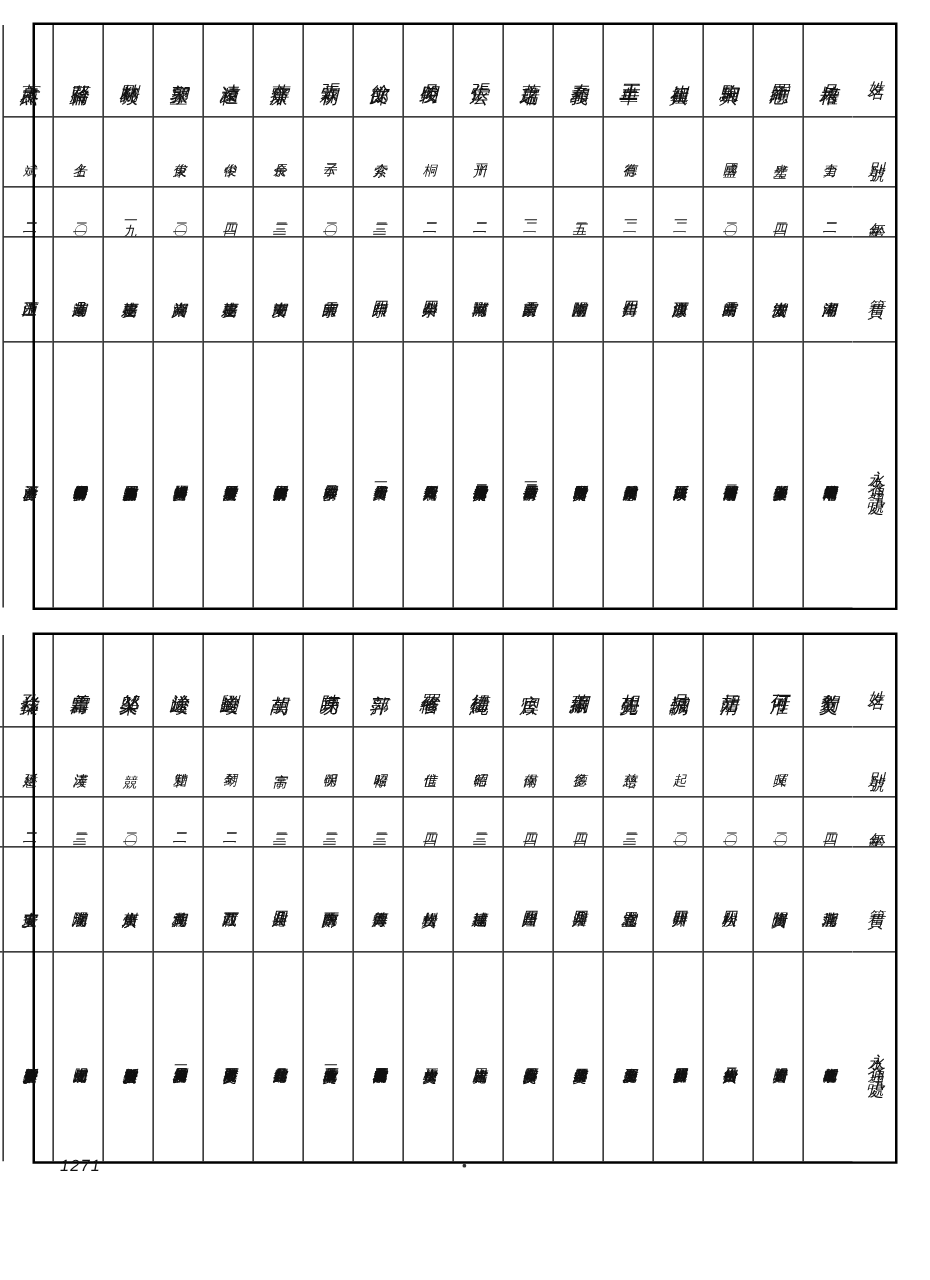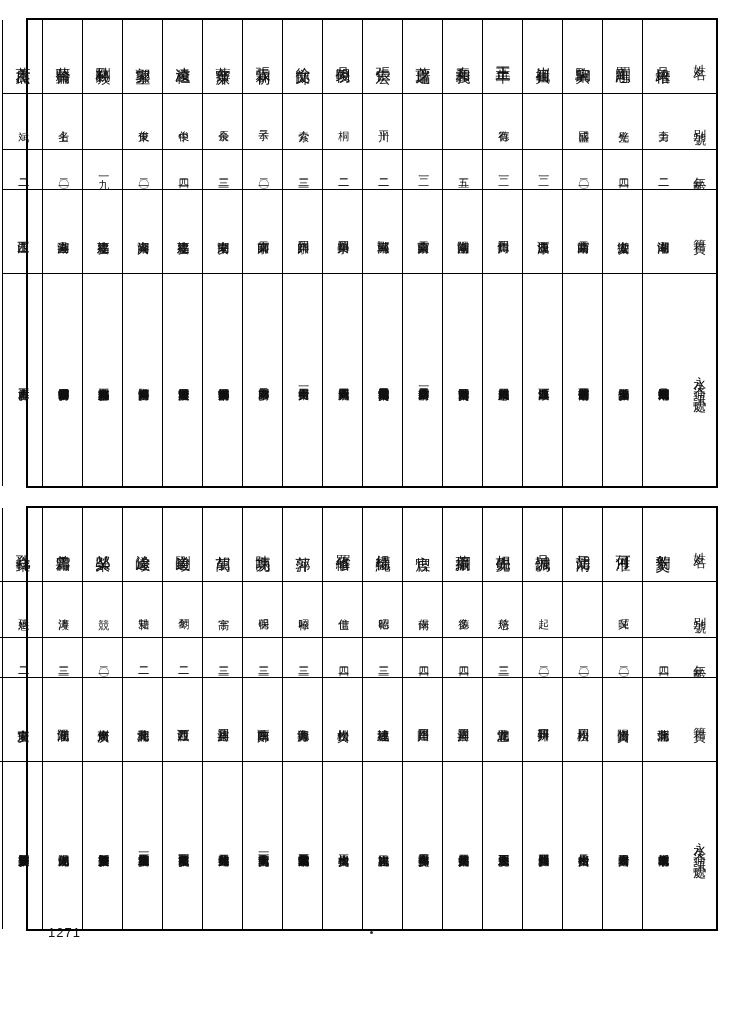--- a/index.html
+++ b/index.html
@@ -1,17 +1,17 @@
 <!DOCTYPE html>
 <html><head>
 <meta charset="utf-8">
 <style>
   html,body{margin:0;padding:0;background:#fff;}
   body{width:744px;height:1024px;font-family:"DejaVu Sans","Liberation Sans",sans-serif;color:#111;position:relative;}
-  .page{position:relative;width:744px;height:968px;box-sizing:border-box;padding:18px 26px 0 26px;}
+  .page{position:relative;width:744px;height:968px;box-sizing:border-box;padding:18px 26px 0 26px;font-style:italic;}
 
   
   .roster{
     display:flex;
     flex-direction:row-reverse;
     border:2px solid #000;
     box-sizing:border-box;
     width:692px;
     background:#fff;
   }

